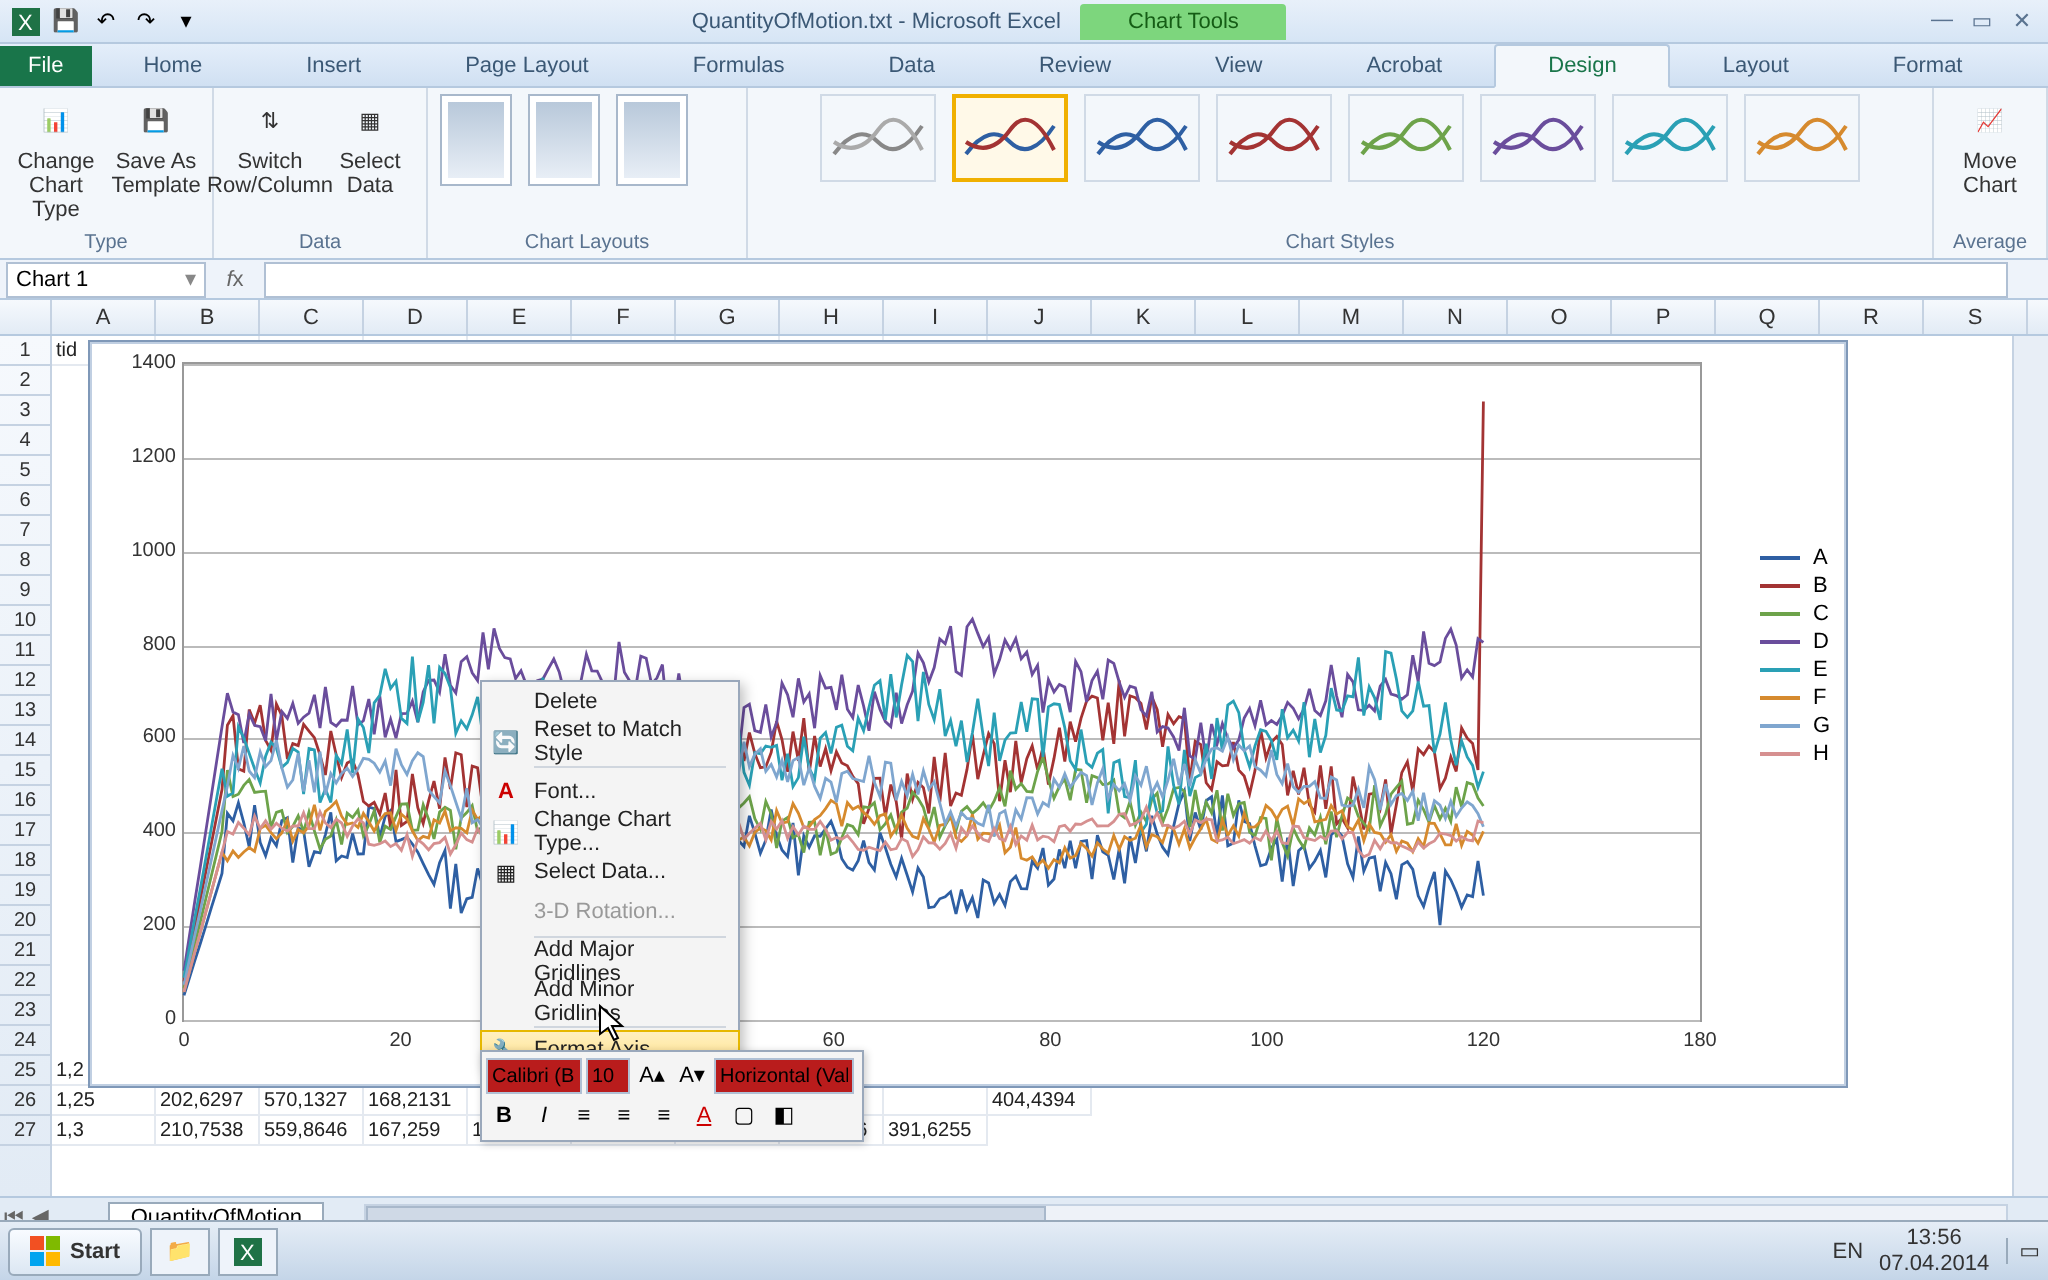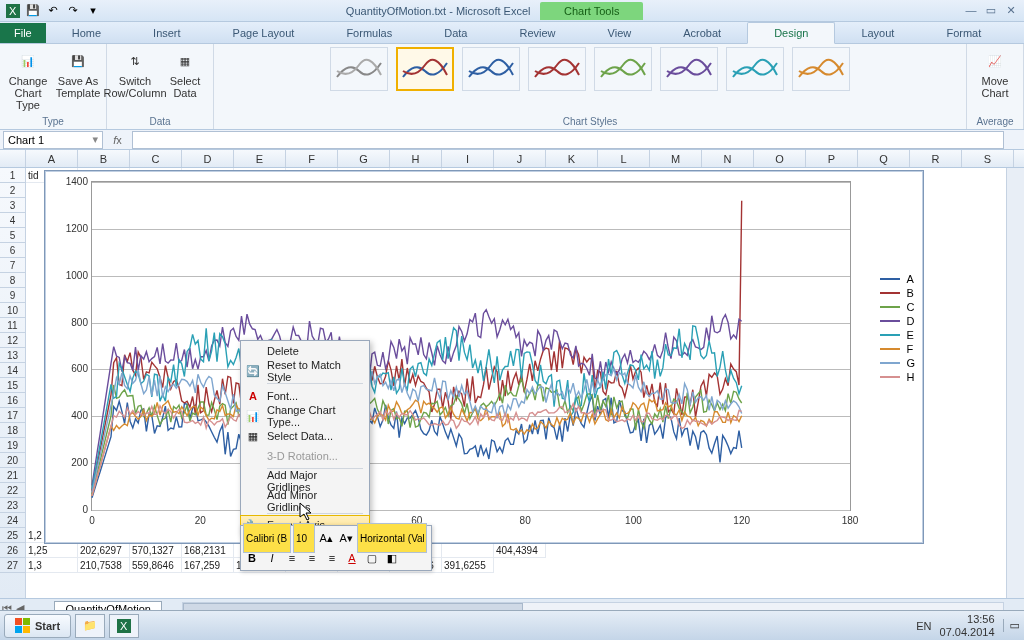--- a/index.html
+++ b/index.html
@@ -47,37 +47,37 @@
 .x-tick{position:absolute;bottom:-16px;font-size:10px;color:#333;transform:translateX(-50%)}
 .grid-line{position:absolute;left:0;right:0;height:1px;background:#bbb}
 .ctx-menu{position:absolute;left:240px;top:340px;width:130px;background:#f4f4f4;border:1px solid #9aa8bb;box-shadow:2px 2px 6px rgba(0,0,0,.25);z-index:50}
 .ctx-item{display:flex;align-items:center;height:20px;padding:0 6px 0 26px;font-size:11px;color:#222;position:relative;cursor:pointer}
 .ctx-item.hover{background:linear-gradient(#fff0c0,#ffe089);border:1px solid #e6b800;height:20px;margin:-1px}
 .ctx-item.disabled{color:#999}
 .ctx-sep{height:1px;background:#d0d6de;margin:2px 6px 2px 26px}
 .ctx-ico{width:16px;height:16px;position:absolute;left:4px;display:flex;align-items:center;justify-content:center;font-size:11px}
 .mini-toolbar{position:absolute;left:240px;top:525px;width:192px;background:#f4f4f4;border:1px solid #9aa8bb;box-shadow:1px 1px 4px rgba(0,0,0,.2);z-index:50;padding:2px}
 .mt-row{display:flex;align-items:center;gap:2px;height:20px}
-.mt-inp{height:30px;border:1px solid #b0c0d4;background:#fde047;font-size:10px;padding:0 2px}
+.mt-inp{height:18px;border:1px solid #b0c0d4;background:#b91c1c;font-size:10px;padding:0 2px}
 .mt-btn{width:18px;height:18px;text-align:center;line-height:18px;font-size:11px}
 .sheet-tabs{height:20px;background:#e2ebf5;display:flex;align-items:center;border-top:1px solid #b5c9df}
 .sheet-tab{background:#fff;border:1px solid #9ab;padding:1px 10px;font-size:11px;margin-left:28px}
 .hscroll-track{flex:1;margin:0 20px 0 20px;height:14px;background:#eef2f8;border:1px solid #c5d2e2;position:relative}
 .hscroll-thumb{position:absolute;left:0;width:340px;top:0;bottom:0;background:#cfd9e6;border:1px solid #a8b8cb}
 .status{height:20px;background:linear-gradient(#e2ebf5,#cfe0f1);display:flex;align-items:center;padding:0 8px;color:#3b5875;font-size:11px;border-top:1px solid #b5c9df}
 .status .right{margin-left:auto;display:flex;align-items:center;gap:10px}
 .view-btns{display:flex;gap:1px}
 .view-btns span{width:18px;height:14px;border:1px solid #a8b8cb;background:#eef3fa}
 .zoom-slider{width:80px;height:4px;background:#b5c9df;position:relative}
 .zoom-slider::after{content:"";position:absolute;left:40px;top:-3px;width:6px;height:10px;background:#6a85a4}
 .taskbar{position:absolute;bottom:0;left:0;right:0;height:30px;background:linear-gradient(#e5edf6,#c4d5e8);border-top:1px solid #9ab;display:flex;align-items:center;padding:12px 4px}
 .start-btn{background:linear-gradient(#f8fbff,#dce7f3);border:1px solid #9ab;border-radius:3px;padding:3px 10px;display:flex;align-items:center;gap:4px;font-weight:bold;color:#333}
 .task-ico{width:30px;height:24px;border:1px solid #9ab;margin-left:4px;background:#eef3fa;display:flex;align-items:center;justify-content:center}
 .tray{margin-left:auto;display:flex;align-items:center;gap:8px;font-size:10px;color:#333}
-.tray .datetime{text-align:right;line-height:1.1}
+.tray .datetime{text-align:center;line-height:1.1}
 .cursor{position:absolute;left:300px;top:503px;z-index:100;pointer-events:none}
 svg{overflow:visible}
 </style>
 </head>
 <body>
 
 <div class="titlebar">
   <div class="qat">
     <div class="qat-btn">
         <svg width="14" height="14">
@@ -133,20 +133,28 @@
       <div class="rbtn">
           <div class="ico">⇅</div>
           <span>Switch Row/Column</span>
         </div>
       <div class="rbtn">
           <div class="ico">▦</div>
           <span>Select Data</span>
         </div>
     </div>
     <div class="rgrp-title">Data</div>
+  </div>
+  <div class="rgrp" style="width:160px">
+    <div class="rgrp-content" style="flex-wrap:wrap;width:150px">
+      <div class="layout-box"></div>
+      <div class="layout-box"></div>
+      <div class="layout-box"></div>
+    </div>
+    <div class="rgrp-title">Chart Layouts</div>
   </div>
   <div class="rgrp" style="flex:1">
     <div class="rgrp-content" style="flex-wrap:wrap">
       <div class="style-box">
           <svg width="48" height="24">
             <path d="M2 20 Q14 4 24 14 T46 6" stroke="#888" fill="none" stroke-width="2"></path>
             <path d="M2 14 Q14 22 24 8 T46 18" stroke="#aaa" fill="none" stroke-width="2"></path>
           </svg>
         </div>
       <div class="style-box sel">

